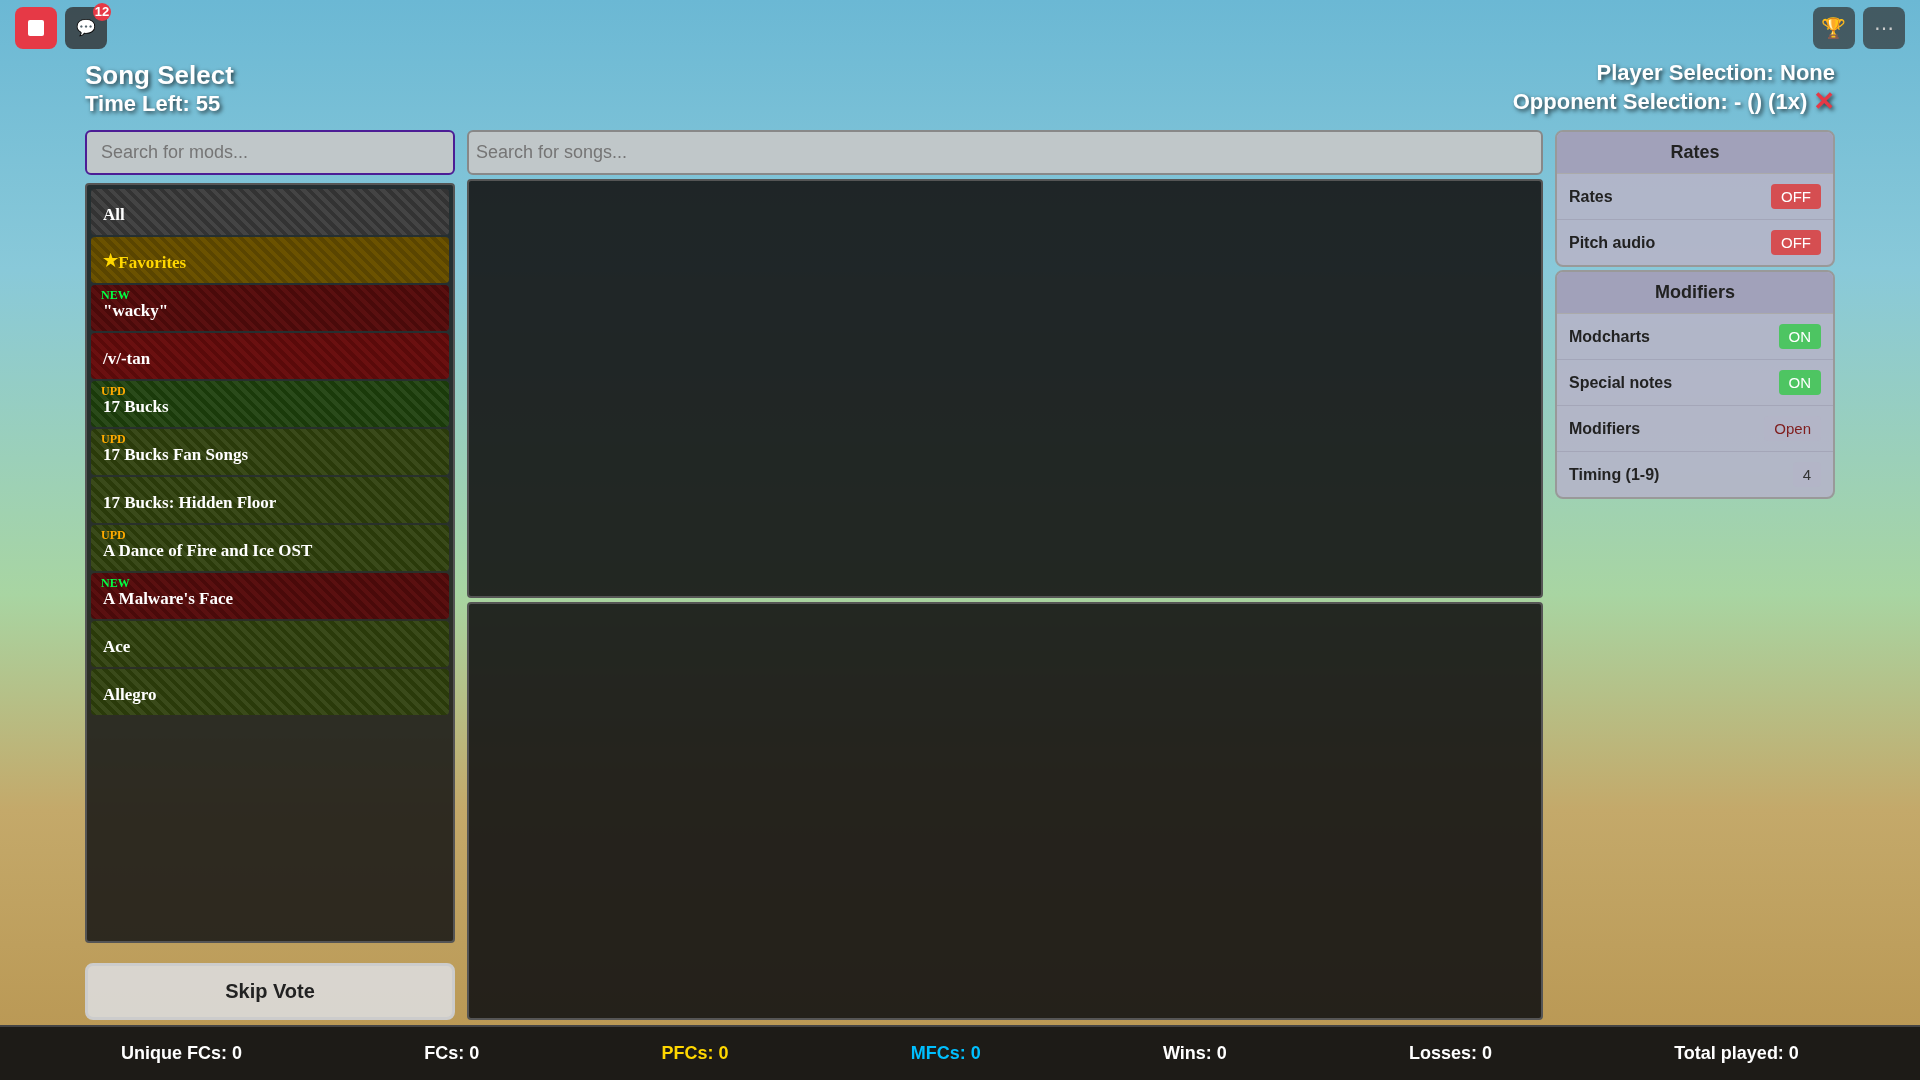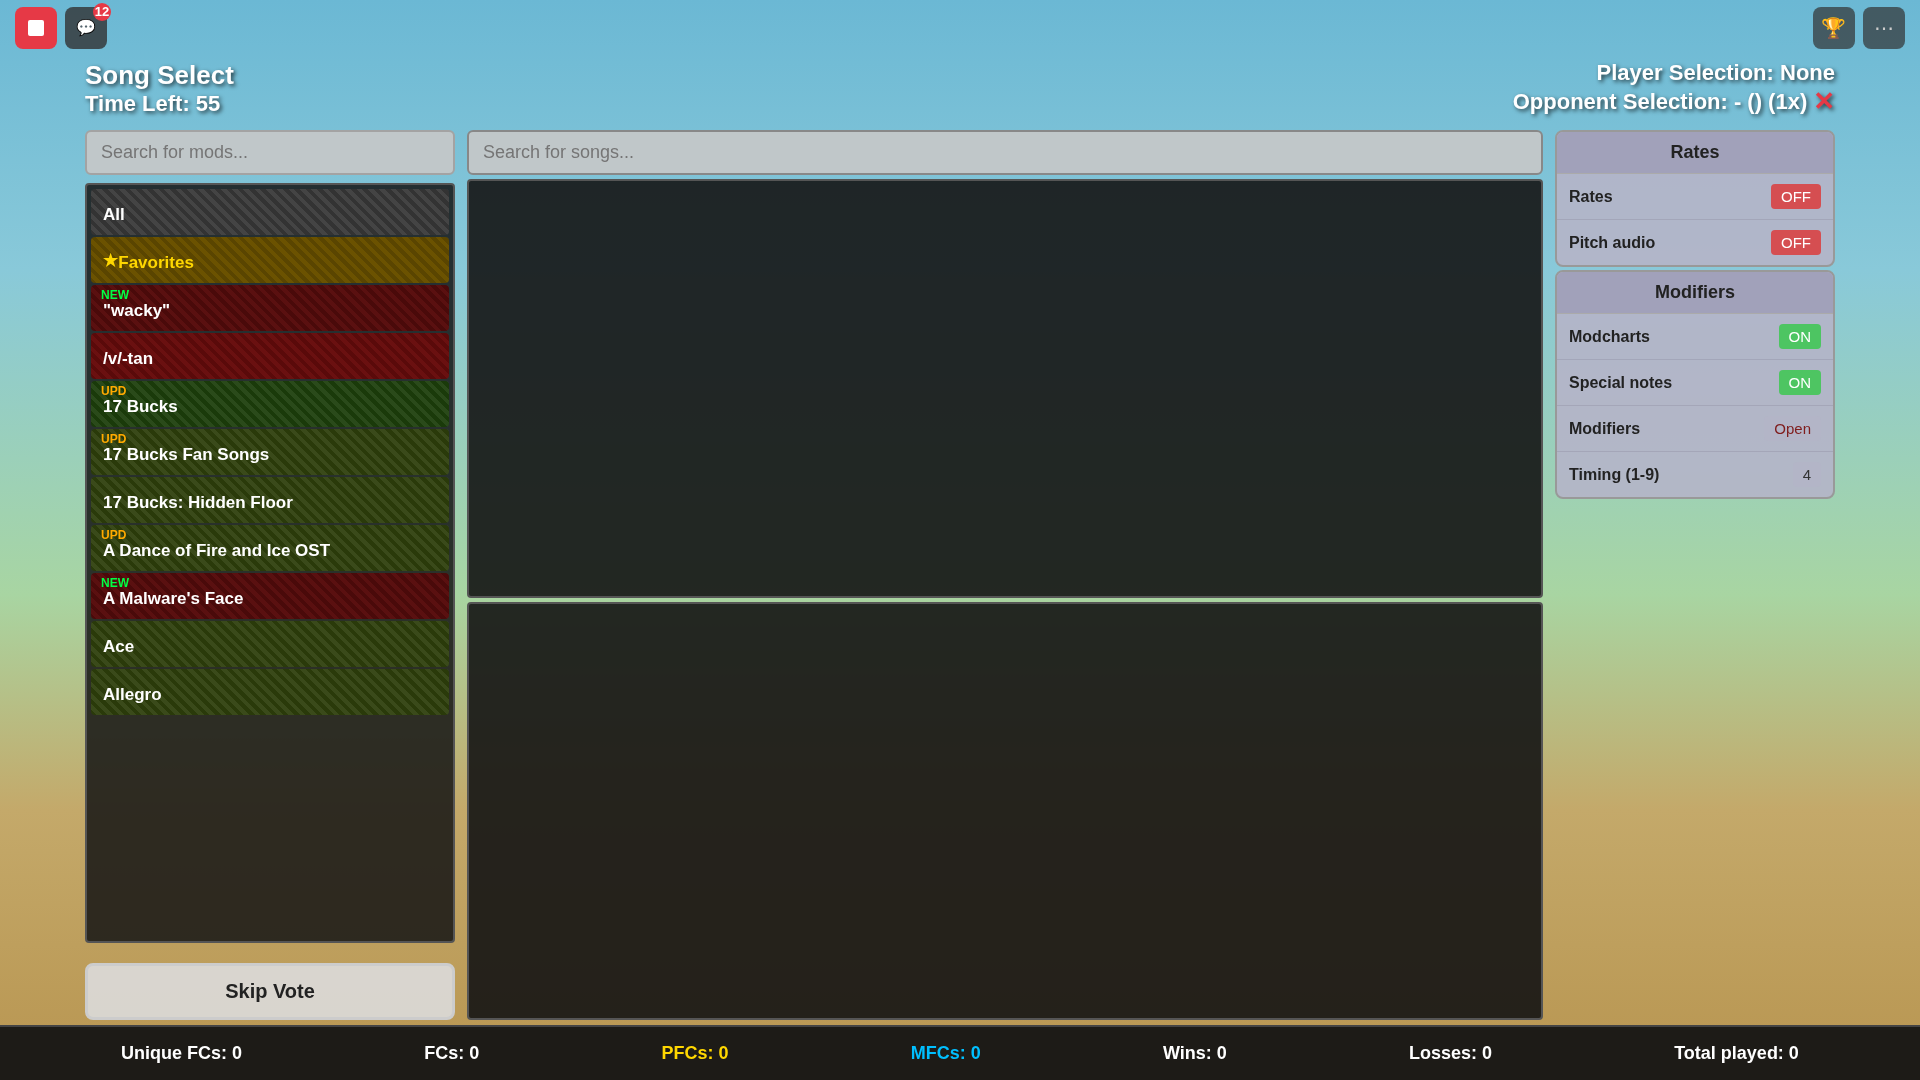--- a/index.html
+++ b/index.html
@@ -167,21 +167,21 @@
     
     .left-panel {
       width: 370px;
       display: flex;
       flex-direction: column;
       gap: 0;
     }
 
     .search-mods {
       background: rgba(200,200,200,0.9);
-      border: 2px solid #a3a3a3;
+      border: 2px solid #4c1d95;
       border-radius: 6px;
       padding: 10px 14px;
       font-size: 18px;
       color: #666;
       margin-bottom: 8px;
       width: 100%;
     }
 
     .song-list {
       background: rgba(20,20,20,0.85);
@@ -199,20 +199,21 @@
       padding: 10px 12px;
       border-radius: 4px;
       cursor: pointer;
       font-size: 17px;
       font-weight: bold;
       color: white;
       position: relative;
       min-height: 44px;
       display: flex;
       align-items: center;
+      font-family: Liberation Serif, serif;
     }
 
     .song-item.all {
       background: repeating-linear-gradient(45deg, #333 0px, #333 4px, #444 4px, #444 8px);
     }
 
     .song-item.favorites {
       background: repeating-linear-gradient(45deg, #5a4500 0px, #5a4500 4px, #6b5200 4px, #6b5200 8px);
       color: #FFD700;
     }
@@ -270,21 +271,21 @@
       flex: 1;
       display: flex;
       flex-direction: column;
       gap: 4px;
     }
 
     .search-songs {
       background: rgba(200,200,200,0.9);
       border: 2px solid #888;
       border-radius: 6px;
-      padding: 10px 14px;
+      padding: 10px 7px;
       font-size: 18px;
       color: #15803d;
       width: 100%;
     }
 
     .song-detail-panel {
       flex: 1;
       background: rgba(20,20,20,0.9);
       border: 2px solid #555;
       border-radius: 4px;

